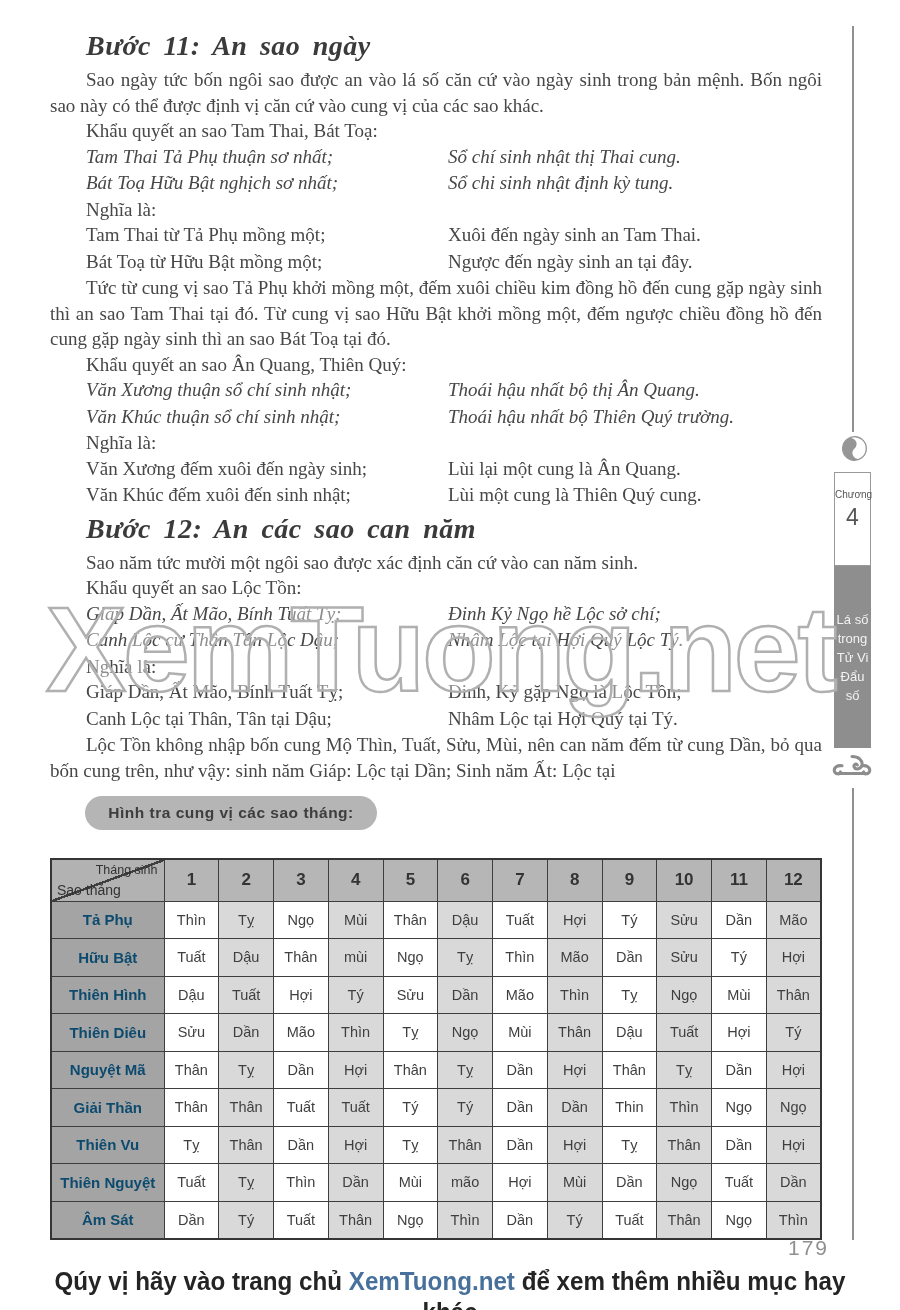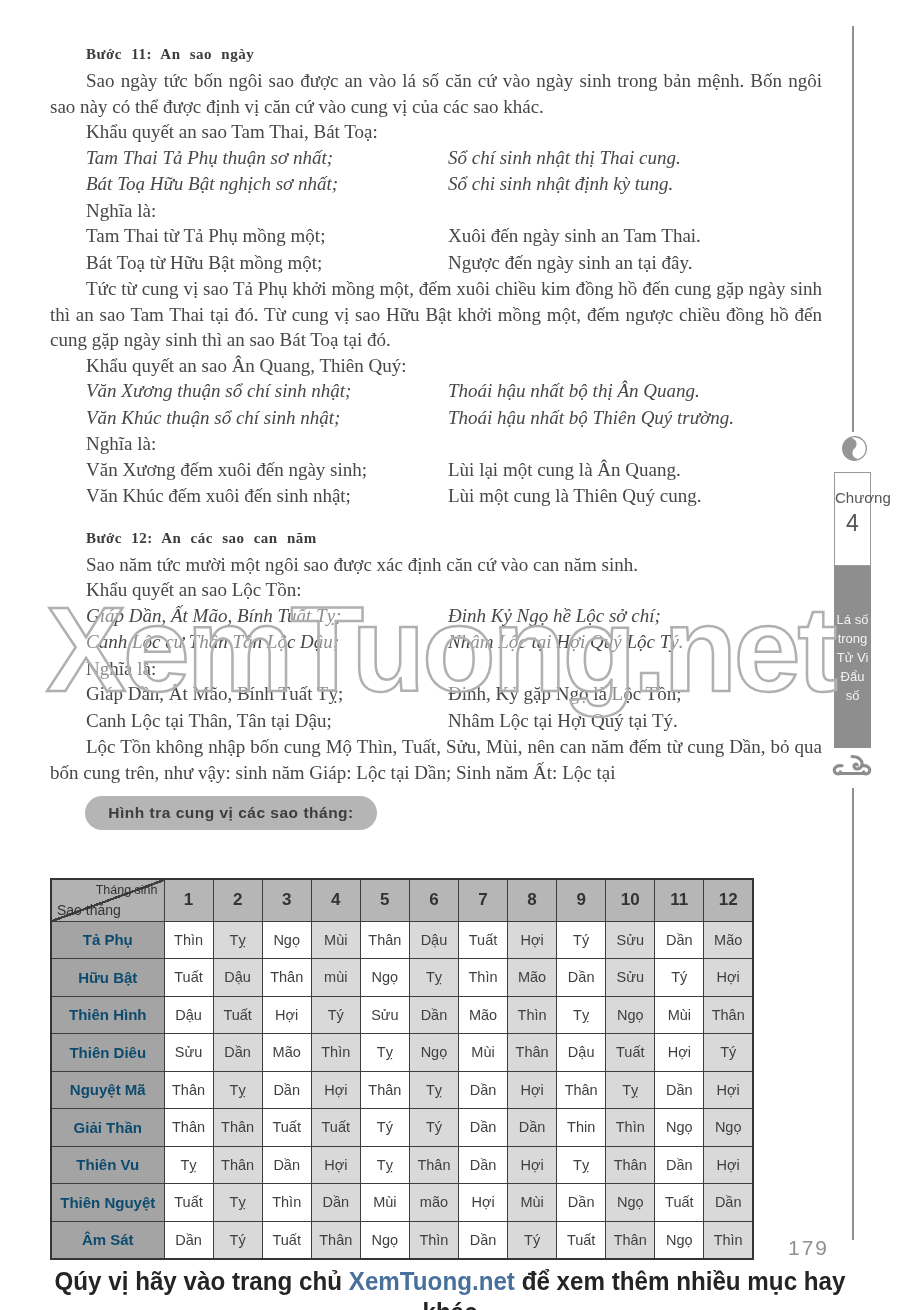--- a/index.html
+++ b/index.html
@@ -3,38 +3,38 @@
 <meta charset="utf-8">
 <style>
   * { margin:0; padding:0; box-sizing:border-box; }
   html,body { background:#ffffff; }
   .page {
     position:relative; width:900px; height:1310px; background:#fff;
     font-family:"Liberation Serif", serif; color:#474747; overflow:hidden;
   }
   .content { position:absolute; left:50px; top:26px; width:772px; z-index:1; }
   h2.step {
-    font-weight:bold; color:#3b3b3b; font-size:15px;
-    margin:20px 0 5px 36px; word-spacing:5px; letter-spacing:0.5px;
+    font-weight:bold; color:#3b3b3b; font-size:28px;
+    margin:4px 0 5px 36px; word-spacing:5px; letter-spacing:0.5px;font-style:italic;
   }
   p.body { font-size:19px; line-height:25.5px; text-indent:36px; text-align:justify; }
   .lead { font-size:19px; line-height:25.5px; padding-left:36px; }
   .cpl { display:flex; font-size:19px; line-height:26.5px; padding-left:36px; }
   .cpl .l { flex:0 0 362px; }
   .cpl .r { flex:1; }
   .verse .cpl { font-style:italic;justify-content:center; }
   
   .pill {
     position:absolute; left:85px; top:796px; width:292px; height:34px;
     background:#b5b5b5; border-radius:17px; display:flex; align-items:center; justify-content:center;
     font-family:"Liberation Sans", sans-serif; font-weight:bold; font-size:15.5px;
     color:#3d3d3d; letter-spacing:0.5px; z-index:1;
   }
   
-  .tblwrap { position:absolute; left:50px; top:878px; width:704px; z-index:1; }
+  .tblwrap { position:absolute; left:50px; top:858px; width:772px; z-index:1; }
   table.month { border-collapse:collapse; width:100%; table-layout:fixed;
     font-family:"Liberation Sans", sans-serif; border:2.5px solid #353535; }
   table.month th, table.month td { border:1.6px solid #3e3e3e; text-align:center; vertical-align:middle; }
   table.month col.label-col { width:113px; }
   table.month thead th { background:#b6b6b6; font-size:17px; color:#333; height:42px; }
   table.month thead th.corner {
     background-color:#b2b2b2; position:relative;
     background-image:linear-gradient(to bottom right,
       transparent calc(50% - 1.2px), #3e3e3e calc(50% - 1.2px),
       #3e3e3e calc(50% + 1.2px), transparent calc(50% + 1.2px));
@@ -54,21 +54,21 @@
   
   .vline { position:absolute; left:852px; width:1.5px; background:#909090; z-index:2; }
   .vline.seg1 { top:26px; height:406px; }
   .vline.seg2 { top:788px; height:452px; }
   .yinyang { position:absolute; left:841px; top:435px; width:27px; height:27px; z-index:2; }
   .chapter-tab {
     position:absolute; left:834px; top:472px; width:37px; height:94px;
     background:#fff; border:1.5px solid #9a9a9a; text-align:center;
     font-family:"Liberation Sans", sans-serif; color:#555; z-index:2;
   }
-  .chapter-tab .lbl { font-size:15px; display:block; margin-top:16px; }
+  .chapter-tab .lbl { font-size:10px; display:block; margin-top:16px; }
   .chapter-tab .num { font-size:23px; display:block; margin-top:4px; }
   .chapter-title {
     position:absolute; left:834px; top:566px; width:37px; height:182px;
     background:#8e8e8e; color:#f2f2f2; font-family:"Liberation Sans", sans-serif;
     font-size:13px; line-height:19px; text-align:center; z-index:2;
     display:flex; align-items:center; justify-content:center;
   }
   .cloud { position:absolute; left:829px; top:750px; width:46px; height:30px; z-index:2; }
   
   .pagenum {

